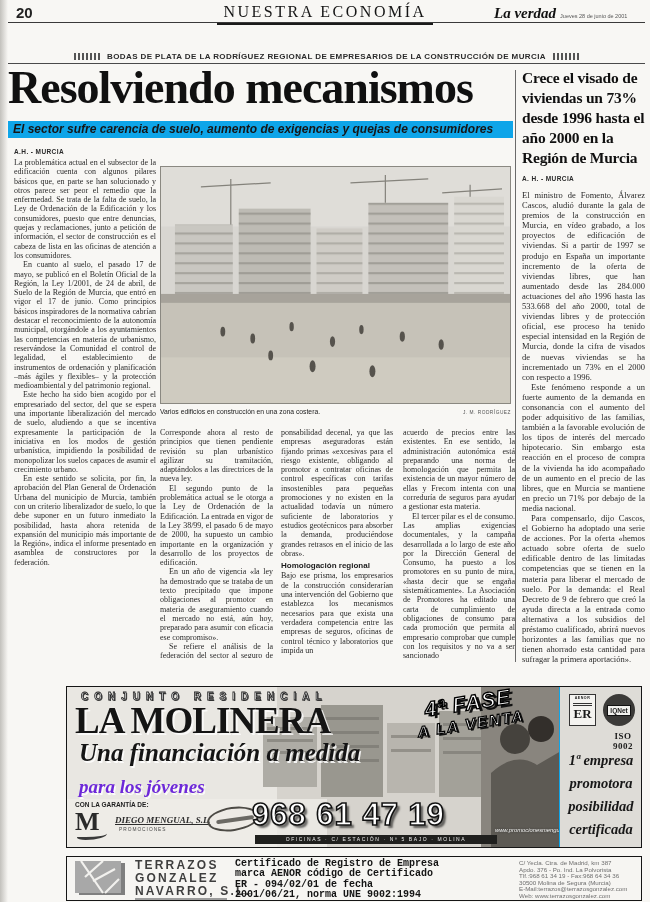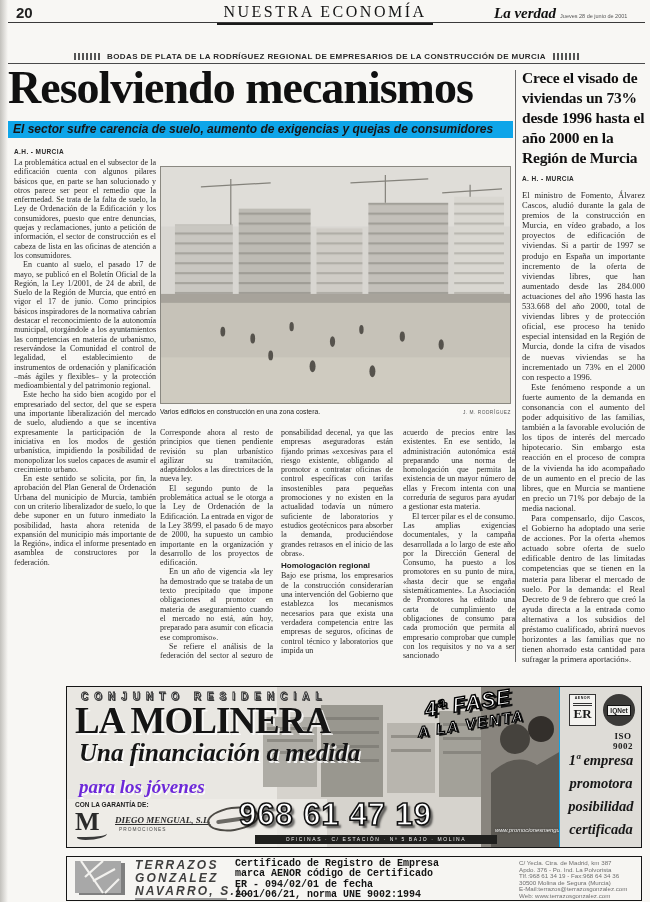--- a/index.html
+++ b/index.html
@@ -84,21 +84,21 @@
   .mol-mlogo .m { font-size:26px; font-weight:bold; color:#2a2a2a; line-height:26px; }
   .mol-mlogo .swoosh { position:absolute; left:2px; top:22px; width:30px; height:9px;
     border-bottom:3px solid #3a3a3a; border-radius:0 0 100% 40%; }
   .mol-guarantor { position:absolute; left:48px; top:128px; font-style:italic; font-size:9px; font-weight:bold;
     color:#2c2c2c; text-decoration:underline; white-space:nowrap; }
   .mol-guarantor-sub { position:absolute; left:52px; top:140px; font-family:"Liberation Sans",sans-serif;
     font-size:4.8px; color:#4a4a4a; letter-spacing:1px; }
   .mol-stamp { position:absolute; left:140px; top:120px; width:52px; height:24px; border:2px solid #4c4a45;
     border-radius:50%; transform:rotate(-8deg); background:rgba(235,233,228,.4); }
   .mol-stamp::after { content:""; position:absolute; left:7px; top:9px; width:38px; height:4px; background:#6b6964; border-radius:2px; }
-  .mol-phone { position:absolute; left:172px; top:110px; width:260px; font-family:"Liberation Sans",sans-serif;
+  .mol-phone { position:absolute; left:185px; top:110px; width:260px; font-family:"Liberation Sans",sans-serif;
     font-size:31px; font-weight:bold; letter-spacing:1px; color:#fff;
     -webkit-text-stroke:1.6px #111; text-shadow:3px 3px 2px rgba(0,0,0,.55); white-space:nowrap; }
   .mol-strip { position:absolute; left:188px; top:148px; width:242px; height:9px; background:#20201e;
     color:#eee; font-family:"Liberation Sans",sans-serif; font-size:5px; letter-spacing:1.6px;
     line-height:9px; text-align:center; white-space:nowrap; overflow:hidden; }
   .mol-web { position:absolute; left:428px; top:140px; font-family:"Liberation Sans",sans-serif;
     font-style:italic; font-size:5.8px; color:#f2f2f0; text-shadow:0 0 2px #333; }
   .mol-banner { position:absolute; left:322px; top:4px; width:160px; transform:rotate(-9deg);
     text-align:center; font-family:"Liberation Sans",sans-serif; font-weight:bold; }
   .mol-banner .l1 { font-size:21px; font-style:italic; color:#fff; -webkit-text-stroke:1.4px #000;
@@ -121,21 +121,21 @@
   .iso { position:absolute; left:0; width:82px; top:44px; font-family:"Liberation Serif",serif;
     font-size:9px; font-weight:bold; letter-spacing:.5px; color:#1b1b1b;padding-left:44px; }
   .mol-claims { position:absolute; left:0; top:62px; width:82px; }
   .mol-claims div { font-style:italic; font-weight:bold; font-size:14.5px; line-height:23px; color:#181818; }
 
   
   .ad-terrazos { position:absolute; left:66px; top:856px; width:576px; height:45px;
     border:1px solid #161616; background:#f6f5f2; overflow:hidden; }
   .tz-logo { position:absolute; left:8px; top:4px; width:52px; height:36px; }
   .tz-name { position:absolute; left:68px; top:2px; font-family:"Liberation Sans",sans-serif;
-    font-weight:bold; color:#3e3e3e;font-style:italic; }
+    font-weight:bold; color:#3e3e3e; }
   .tz-name div { font-size:12px; line-height:12.8px; letter-spacing:2.2px; white-space:nowrap; }
   .tz-bar1 { position:absolute; left:68px; top:41px; width:92px; height:2.5px; background:#9c9c9c; }
   .tz-cert { position:absolute; left:168px; top:2px; font-family:"Liberation Mono",monospace;
     font-weight:bold; font-size:10px; line-height:10.4px; color:#141414; white-space:nowrap; }
   .tz-contact { position:absolute; left:452px; top:3px; font-family:"Liberation Sans",sans-serif;
     font-size:6.2px; line-height:6.6px; color:#6e6e6e; white-space:nowrap; }
 </style>
 </head>
 <body>
 

